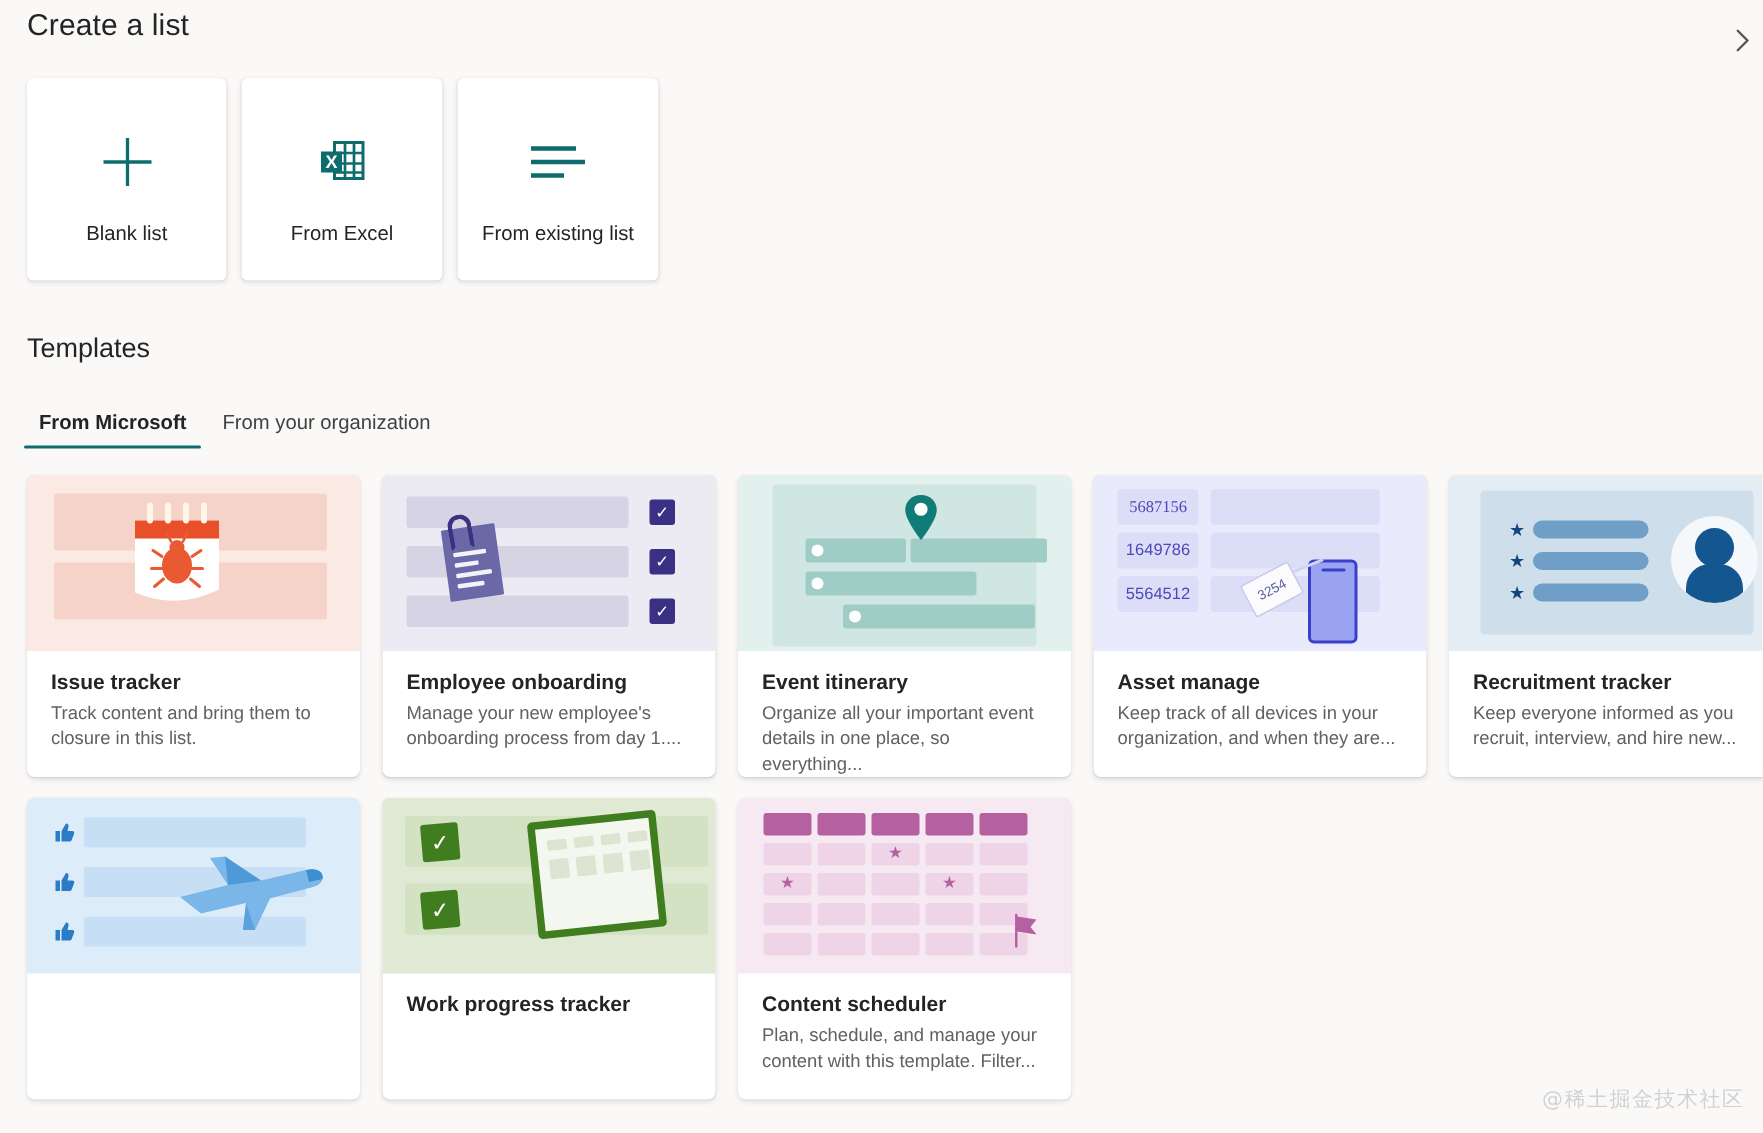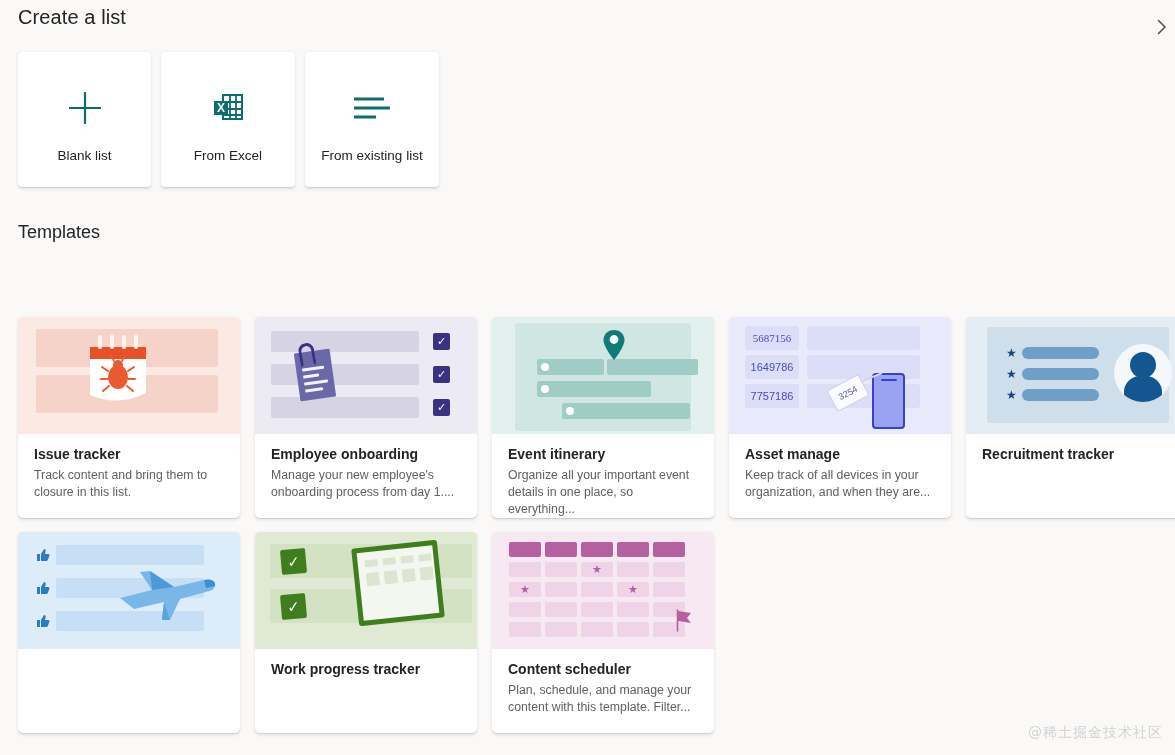--- a/index.html
+++ b/index.html
@@ -330,20 +330,28 @@
           <path d="M4 6 H34 M4 15 H40 M4 24 H26" stroke="#0f6c6c" stroke-width="3" stroke-linecap="butt"></path>
         </svg>
       </div>
       <div class="tile-label">From existing list</div>
     </div>
 
   </div>
 
   <div class="h-templates">Templates</div>
 
+  <div class="tabs">
+    <div class="tab active">
+      <span>From Microsoft</span>
+    </div>
+    <div class="tab">
+      <span>From your organization</span>
+    </div>
+  </div>
 
   <div class="grid">
 
     <div class="card">
       <div class="card-art art-issue">
         <div class="bar b1"></div>
         <div class="bar b2"></div>
         <svg class="cal" viewBox="0 0 70 76" aria-hidden="true">
           <path d="M6 16 H62 V62 Q34 76 6 64 Z" fill="#ffffff"></path>
           <path d="M6 16 H62 V28 H6 Z" fill="#e8502a"></path>
@@ -409,21 +417,21 @@
       </div>
     </div>
 
     <div class="card">
       <div class="card-art art-asset">
         <div class="blk k1"></div>
           <div class="blk k2"></div>
           <div class="blk k3"></div>
         <div class="num n1">5687156</div>
         <div class="num n2">1649786</div>
-        <div class="num n3">7757186</div>
+        <div class="num n3">5564512</div>
         <div class="phone"></div>
         <div class="tagline"></div>
         <div class="tag">3254</div>
       </div>
       <div class="card-body">
         <div class="card-title">Asset manage</div>
         <div class="card-desc">Keep track of all devices in your organization, and when they are...</div>
       </div>
     </div>
 
@@ -436,20 +444,21 @@
         <div class="line l1"></div>
           <div class="line l2"></div>
           <div class="line l3"></div>
         <div class="avatar-circ">
           <div class="head"></div>
             <div class="body"></div>
         </div>
       </div>
       <div class="card-body">
         <div class="card-title">Recruitment tracker</div>
+        <div class="card-desc">Keep everyone informed as you recruit, interview, and hire new...</div>
       </div>
     </div>
 
     <div class="card">
       <div class="card-art art-travel">
         <div class="bar b1"></div>
           <div class="bar b2"></div>
           <div class="bar b3"></div>
         <svg class="thumb t1" viewBox="0 0 14 14" aria-hidden="true">
           <path d="M1 6 h3 v7 h-3 z M5 6 l3-5 c1.4 0 2 1 1.6 2.4 L9 6 h3.2 c1 0 1.6 .9 1.2 1.8 l-1.6 4.2 c-.3 .7-.9 1-1.6 1 H5 z" fill="#2a7cc7"></path>

